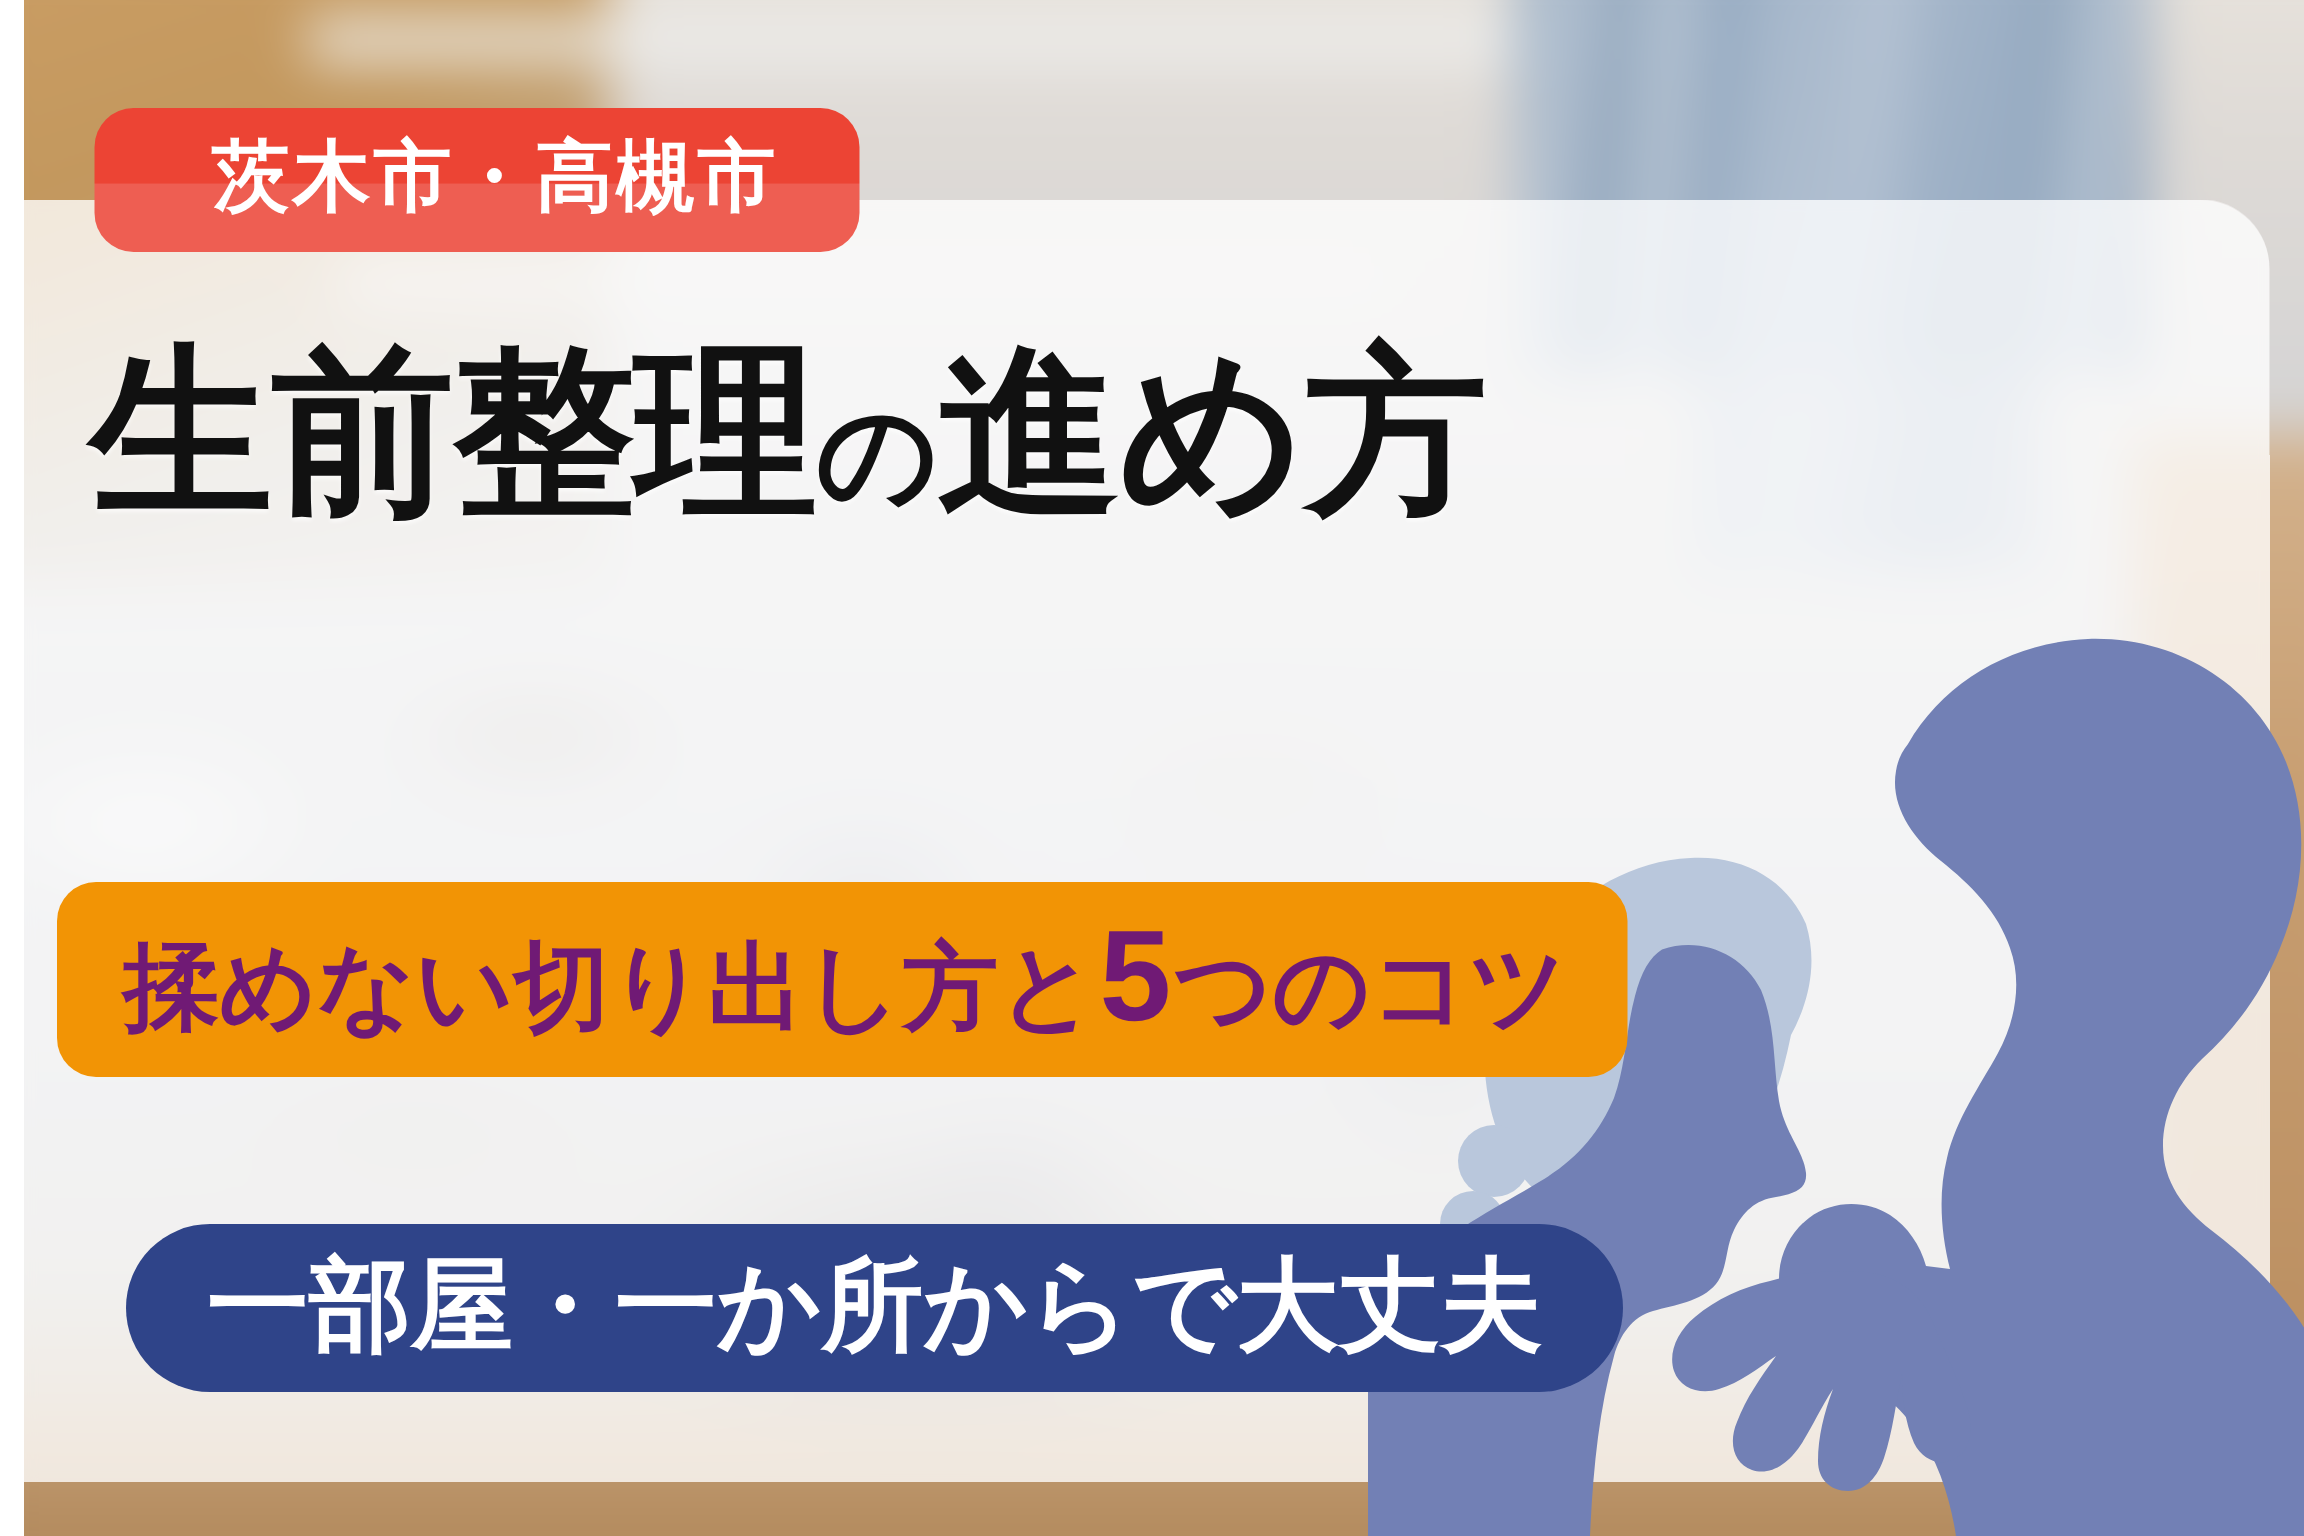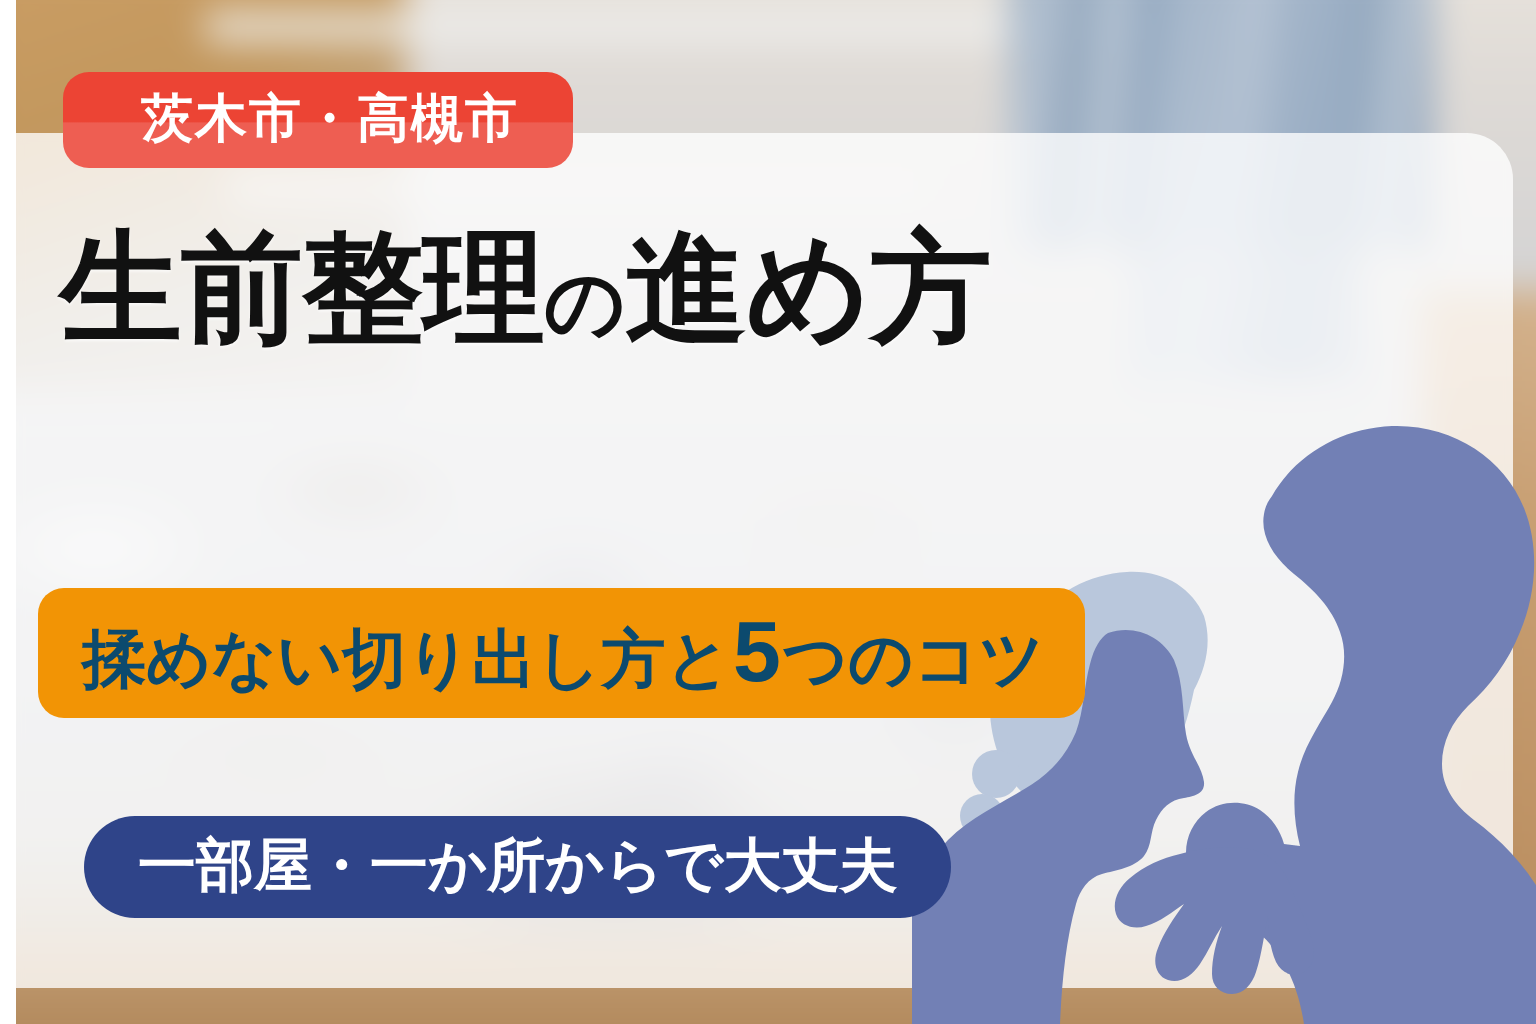--- a/index.html
+++ b/index.html
@@ -180,21 +180,21 @@
   }
 
   
   .badge-orange {
     position: absolute;
     left: 22px;
     top: 588px;
     padding: 20px 40px 24px 44px;
     background: #f29405;
     border-radius: 26px;
-    color: #0c4a6e;
+    color: #701a75;
     font-size: 64px;
     font-weight: 700;
     line-height: 1;
     letter-spacing: 0px;
     white-space: nowrap;
   }
   .badge-orange .big5 {
     font-size: 86px;
     font-weight: 700;
     padding: 0 2px;
@@ -202,21 +202,21 @@
 
   
   .badge-navy {
     position: absolute;
     left: 68px;
     top: 816px;
     padding: 20px 54px 24px 54px;
     background: #2f4489;
     border-radius: 999px;
     color: #ffffff;
-    font-size: 58px;
+    font-size: 68px;
     font-weight: 700;
     line-height: 1;
     letter-spacing: 0px;
     white-space: nowrap;
   }
 
   
   .silhouettes {
     position: absolute;
     right: 0;

